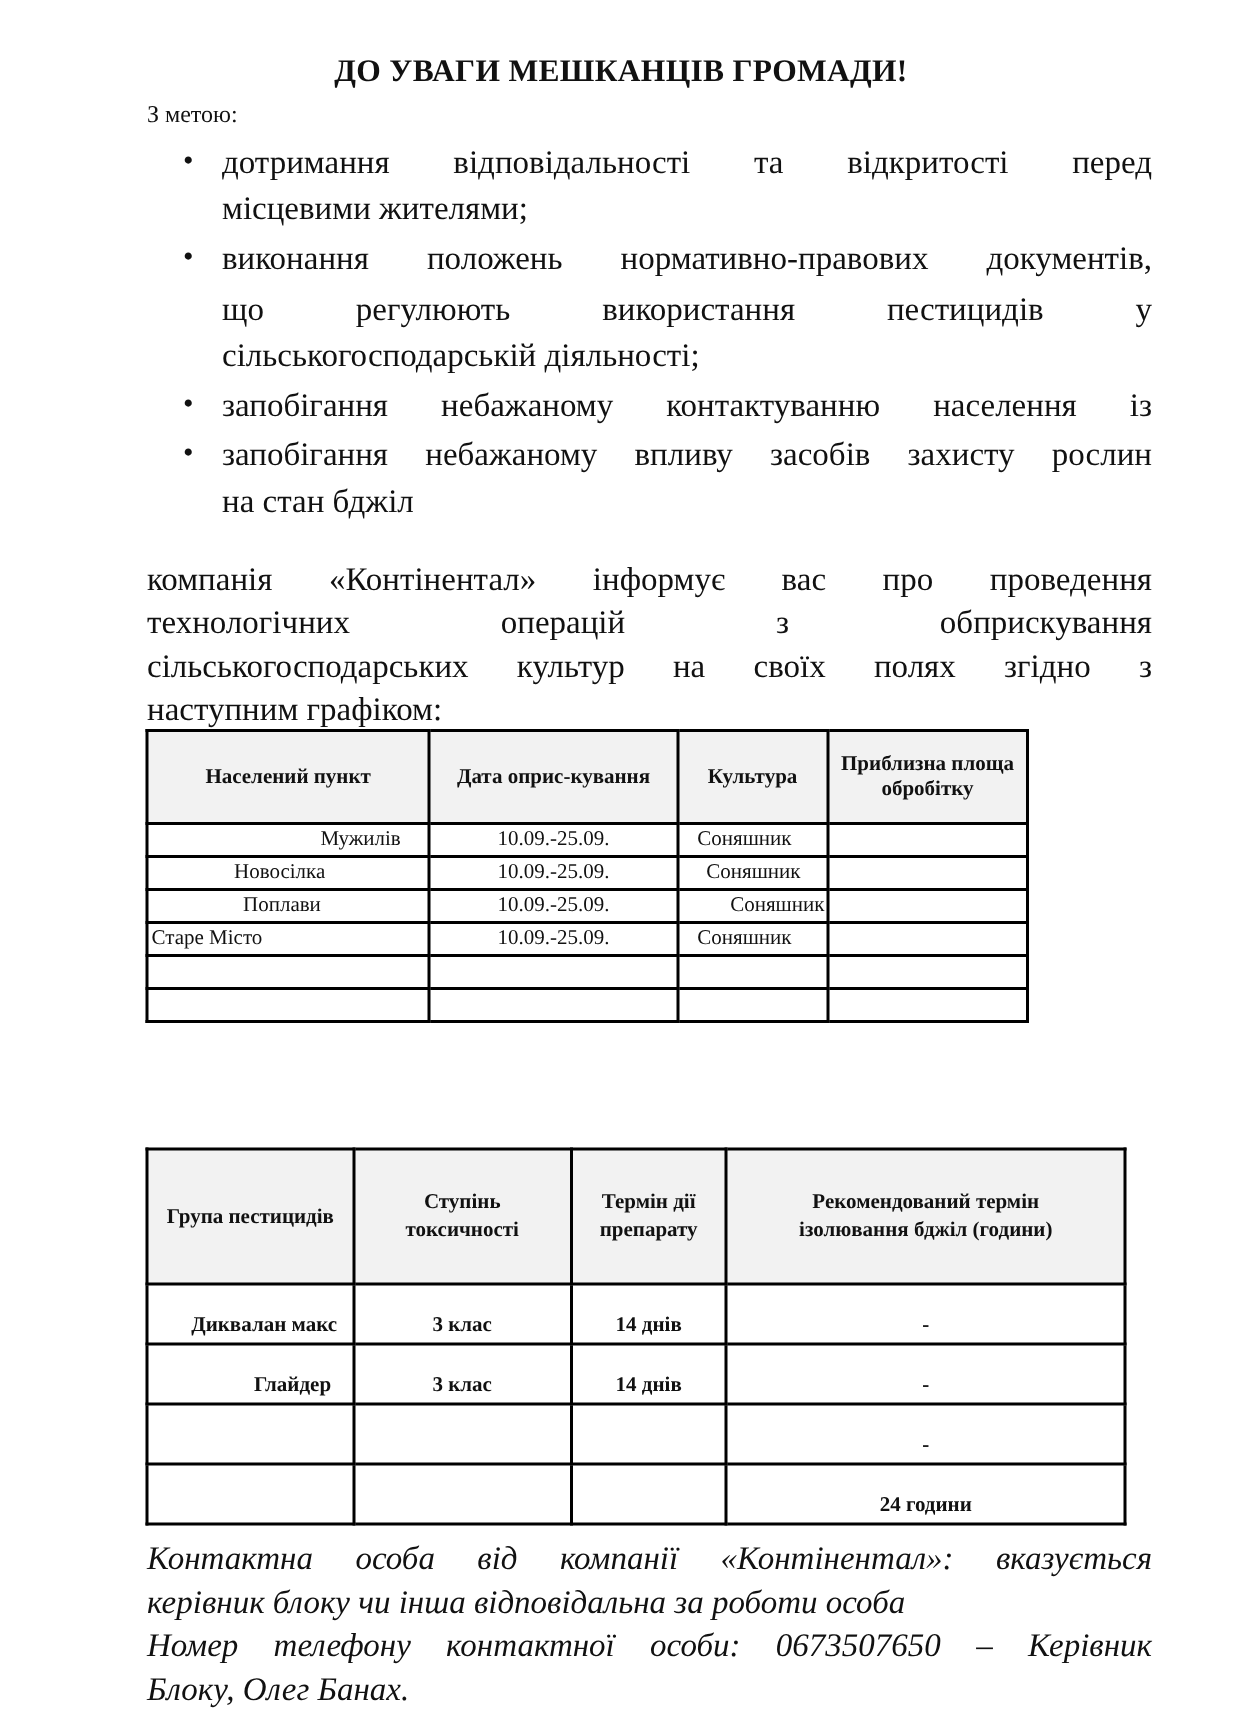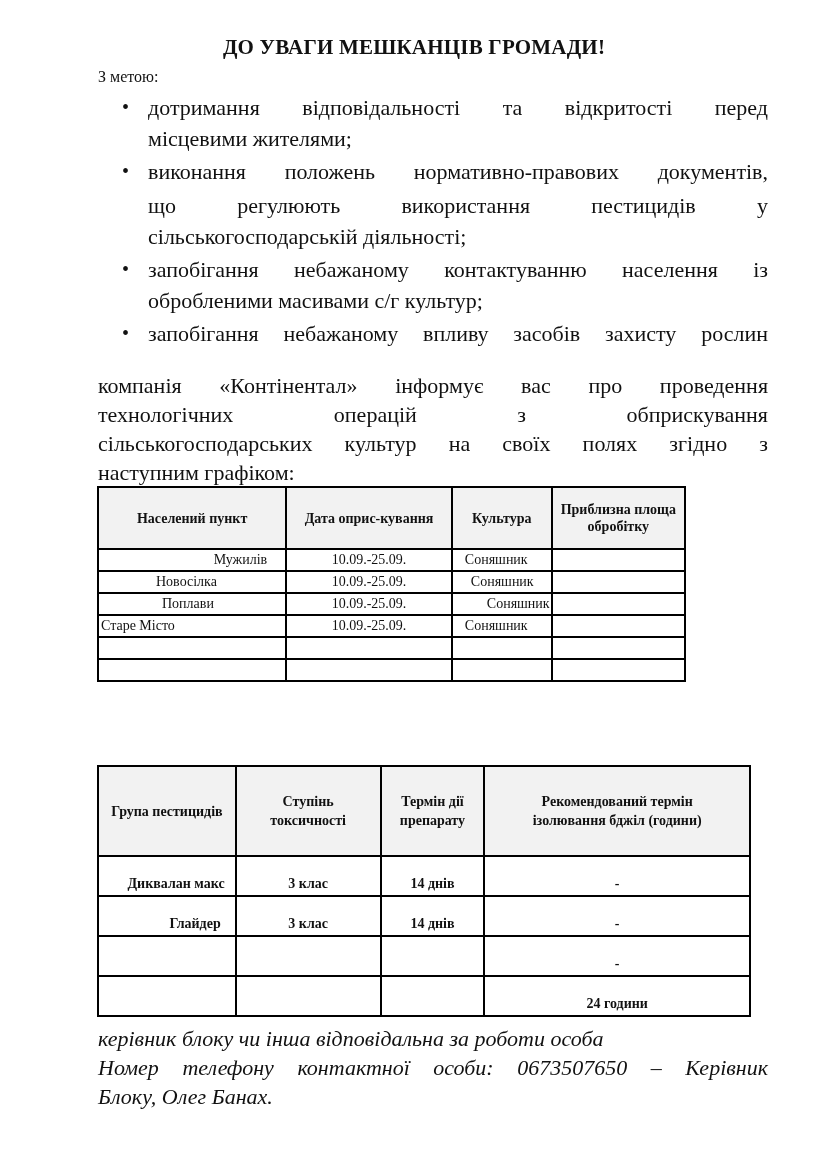--- a/index.html
+++ b/index.html
@@ -52,25 +52,25 @@
     </li>
     <li class="b2">
       <span class="dot">•</span>
       <span class="jl">виконання положень нормативно-правових документів,</span>
       <span class="jl" style="margin-top:3px">що регулюють використання пестицидів у</span>
       <span class="ll">сільськогосподарській діяльності;</span>
     </li>
     <li class="b3">
       <span class="dot">•</span>
       <span class="jl">запобігання небажаному контактуванню населення із</span>
-      <span class="ll">обробленими масивами с/г культур;</span>
     </li>
     <li class="b4">
       <span class="dot">•</span>
       <span class="jl">запобігання небажаному впливу засобів захисту рослин</span>
+      <span class="ll">на стан бджіл</span>
     </li>
   </ul>
 
   <div class="para">
     <span class="jl">компанія «Контінентал» інформує вас про проведення</span>
     <span class="jl">технологічних операцій з обприскування</span>
     <span class="jl">сільськогосподарських культур на своїх полях згідно з</span>
     <span class="ll">наступним графіком:</span>
   </div>
 
@@ -166,18 +166,19 @@
       <tr>
         <td></td>
         <td></td>
         <td></td>
         <td style="text-align:center">24 години</td>
       </tr>
     </tbody>
   </table>
 
   <div class="contact">
+    <span class="jl">Контактна особа від компанії «Контінентал»: вказується</span>
     <span class="ll">керівник блоку чи інша відповідальна за роботи особа</span>
     <span class="jl">Номер телефону контактної особи: 0673507650 – Керівник</span>
     <span class="ll">Блоку, Олег Банах.</span>
   </div>
 
 </div>
 
 </body></html>

